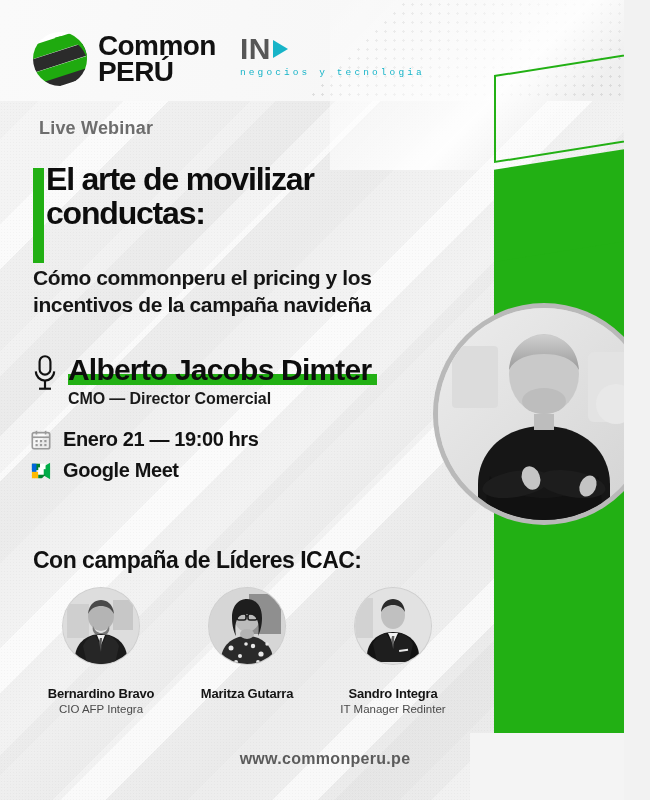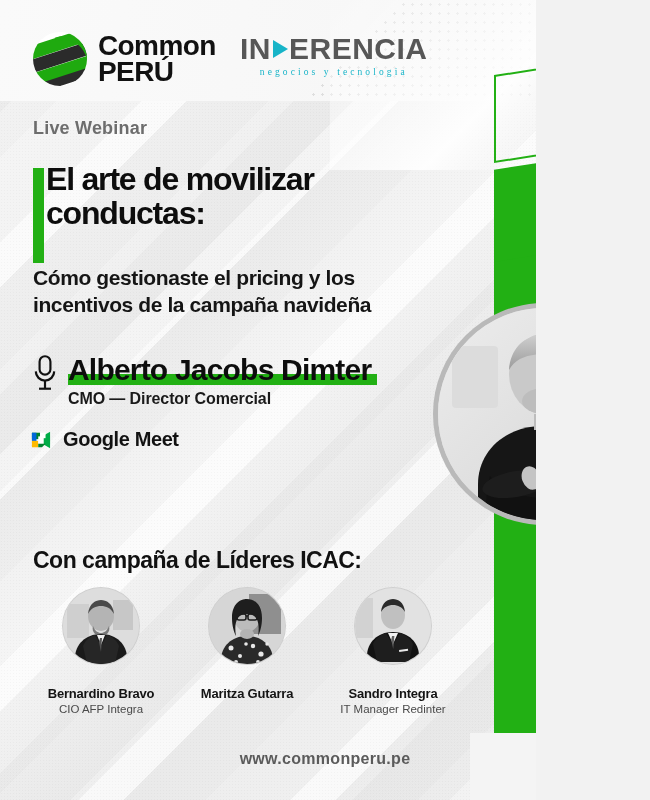--- a/index.html
+++ b/index.html
@@ -3,21 +3,21 @@
 <meta charset="utf-8">
 <style>
   html,body{margin:0;padding:0;}
   body{
     width:650px;height:800px;
     font-family:"Liberation Sans", sans-serif;
     background:#f2f2f2;
     overflow:hidden;
   }
   .poster{
-    position:relative;width:536px;height:800px;overflow:hidden;
+    position:relative;width:624px;height:800px;overflow:hidden;
     background:#f4f4f4;
   }
   
   .bg-base{
     position:absolute;inset:0;
     background:linear-gradient(135deg,#f7f7f7 0%,#efefef 38%,#f6f6f6 52%,#ededed 70%,#f4f4f4 100%);
   }
   .bg-streaks{
     position:absolute;inset:-20%;
     background:repeating-linear-gradient(135deg,
@@ -100,25 +100,25 @@
   }
   .logo-ing{position:absolute;left:240px;top:8px;}
   .ing-main{font-size:30px;font-weight:bold;letter-spacing:.5px;line-height:1;display:flex;align-items:center;}
   .ing-dark{color:#575757;}
   .ing-play{
     display:inline-block;width:0;height:0;margin:0 1px 0 2px;
     border-left:15px solid #17b4c8;border-top:9px solid transparent;border-bottom:9px solid transparent;
   }
   .ing-tag{
     margin-top:3px;text-align:center;color:#17b4c8;font-size:9.5px;letter-spacing:3.1px;
-    font-family:Liberation Serif, serif;
+    font-family:Liberation Mono, monospace;
   }
   
   .live{
-    position:absolute;left:33px;top:118px;
+    position:absolute;left:39px;top:118px;
     font-size:18px;font-weight:bold;color:#6d6d6d;letter-spacing:.2px;
   }
   .headline-wrap{position:absolute;left:33px;top:163px;width:430px;}
   .green-tick{
     position:absolute;left:0;top:5px;width:11px;height:95px;background:#22b014;
   }
   .headline{
     margin-left:13px;
     font-size:32px;font-weight:bold;color:#0d0d0d;
     line-height:1.05;letter-spacing:-1.2px;
@@ -203,56 +203,72 @@
       <div class="common-text">
         <div>Common</div>
         <div>PERÚ</div>
       </div>
     </div>
 
     <div class="logo-ing">
       <div class="ing-main">
         <span class="ing-dark">IN</span>
         <span class="ing-play"></span>
-        <span class="ing-dark">ERENCIA</span>
       </div>
       <div class="ing-tag">negocios y tecnologia</div>
     </div>
   </div>
 
   <div class="live">Live Webinar</div>
 
   <div class="headline-wrap">
     <div class="green-tick"></div>
     <div class="headline">
       <div>El arte de movilizar</div>
       <div>conductas:</div>
     </div>
   </div>
 
   <div class="subhead">
-    <div>Cómo gestionaste el pricing y los</div>
+    <div>Cómo commonperu el pricing y los</div>
     <div>incentivos de la campaña navideña</div>
   </div>
 
   <div class="speaker">
     <svg class="mic-icon" viewBox="0 0 24 34">
       <rect x="7" y="1.5" width="10" height="17" rx="5" fill="none" stroke="#111" stroke-width="2"></rect>
       <path d="M3.5 15.5a8.5 8.5 0 0 0 17 0" fill="none" stroke="#111" stroke-width="2"></path>
       <line x1="12" y1="24" x2="12" y2="31" stroke="#111" stroke-width="2"></line>
       <line x1="6.5" y1="31.5" x2="17.5" y2="31.5" stroke="#111" stroke-width="2"></line>
     </svg>
     <div class="speaker-name-wrap">
       <div class="name-hl"></div>
       <div class="speaker-name">Alberto Jacobs Dimter</div>
     </div>
     <div class="speaker-role">CMO — Director Comercial</div>
   </div>
 
   <div class="meta">
+    <div class="meta-row">
+      <svg class="cal-icon" viewBox="0 0 24 24">
+        <rect x="2.5" y="4" width="19" height="17.5" rx="2" fill="none" stroke="#9a9a9a" stroke-width="1.8"></rect>
+        <line x1="2.5" y1="9" x2="21.5" y2="9" stroke="#9a9a9a" stroke-width="1.8"></line>
+        <line x1="7" y1="2" x2="7" y2="6" stroke="#9a9a9a" stroke-width="1.8"></line>
+        <line x1="17" y1="2" x2="17" y2="6" stroke="#9a9a9a" stroke-width="1.8"></line>
+        <g fill="#9a9a9a">
+          <rect x="6" y="12" width="2.4" height="2.4"></rect>
+            <rect x="10.8" y="12" width="2.4" height="2.4"></rect>
+          <rect x="15.6" y="12" width="2.4" height="2.4"></rect>
+          <rect x="6" y="16.3" width="2.4" height="2.4"></rect>
+            <rect x="10.8" y="16.3" width="2.4" height="2.4"></rect>
+          <rect x="15.6" y="16.3" width="2.4" height="2.4"></rect>
+        </g>
+      </svg>
+      <span class="meta-text">Enero 21 — 19:00 hrs</span>
+    </div>
     <div class="meta-row">
       <svg class="meet-icon" viewBox="0 0 24 22">
         <path d="M2 3h9v7H2z" fill="#00832d"></path>
         <path d="M2 3h5v9H2z" fill="#0066da"></path>
         <path d="M2 12h9v7H2z" fill="#e94235" opacity="0"></path>
         <path d="M2 12h7v7H2z" fill="#ffba00"></path>
         <path d="M9 7h8v8H9z" fill="#ffffff"></path>
         <path d="M15 6l7-4v18l-7-4z" fill="#00ac47"></path>
         <path d="M9 15h8l-4 4H9z" fill="#00832d"></path>
         <path d="M11 3h6v6h-6z" fill="#ffffff"></path>

